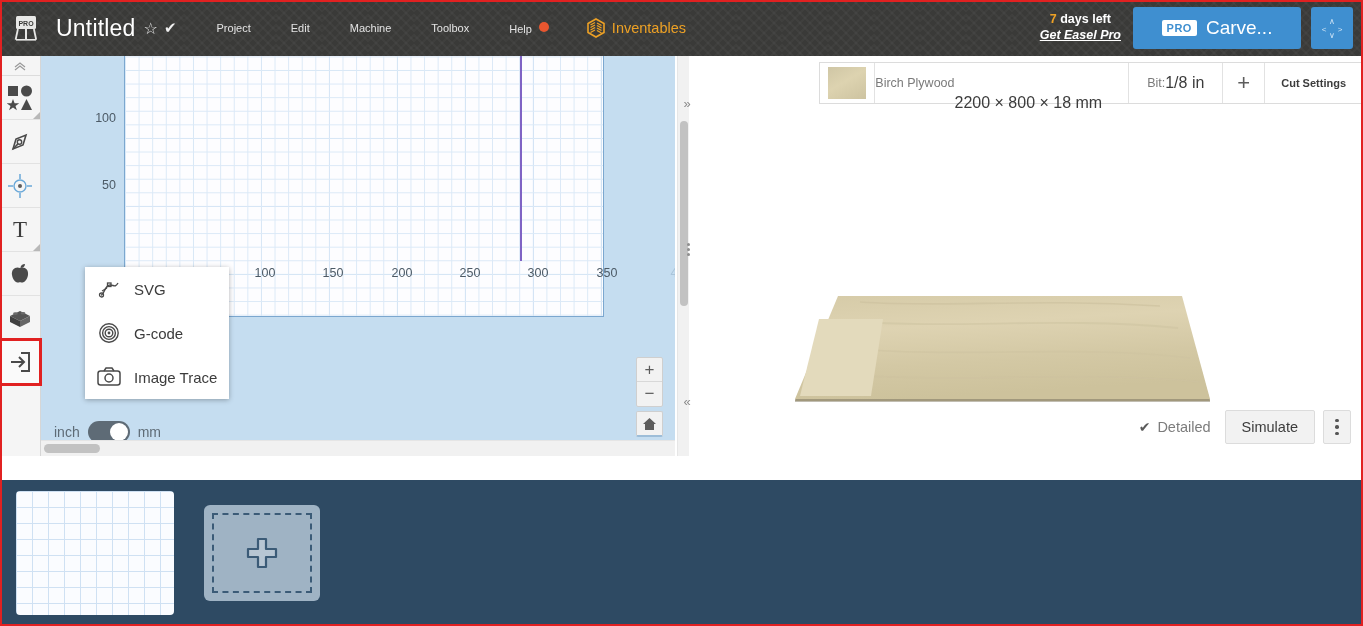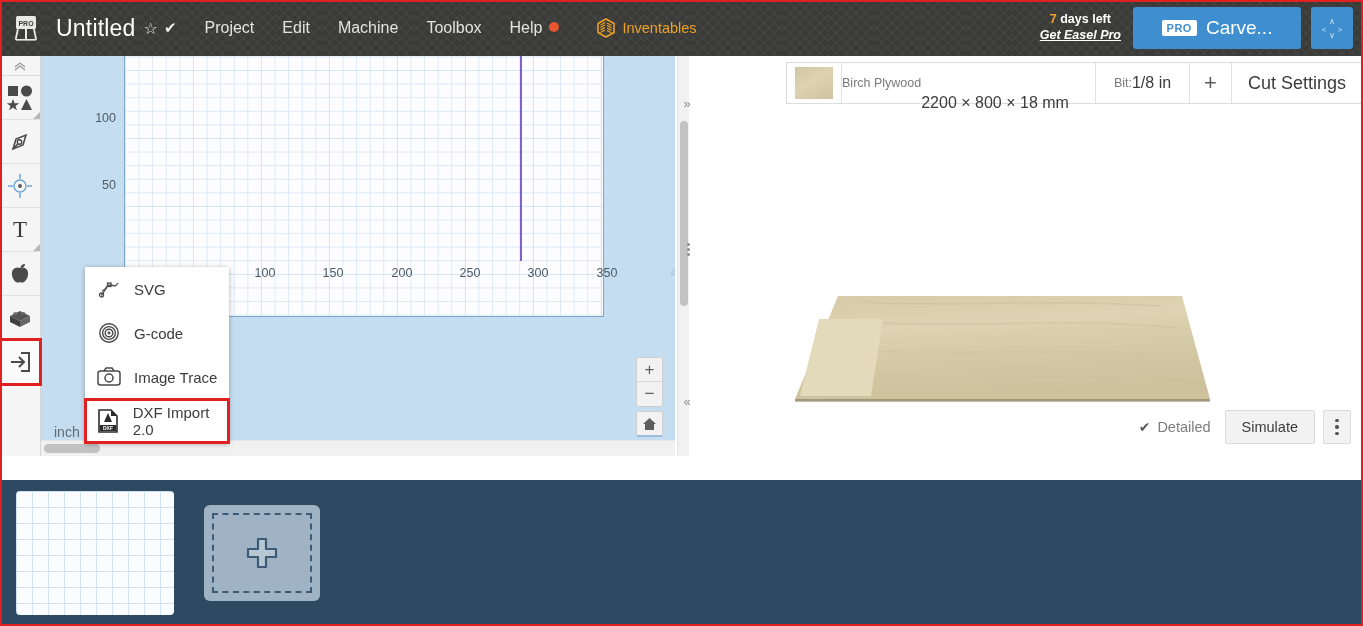--- a/index.html
+++ b/index.html
@@ -24,21 +24,21 @@
   .easel-logo {
     margin-left: 10px; width: 32px; height: 30px;
     display: flex; align-items: center; justify-content: center;
   }
   .proj-title {
     margin-left: 14px; color: #fff; font-size: 23px; letter-spacing: .2px;
   }
   .star-ic { margin-left: 8px; color:#e8e8e8; font-size: 16px; }
   .check-ic { margin-left: 6px; color:#f0f0f0; font-size: 15px; }
   .menu-item {
-    color: #e3e3e3; font-size: 16px; margin-left: 28px; cursor: default;
+    color: #e3e3e3; font-size: 11px; margin-left: 40px; cursor: default;
   }
   .help-dot {
     display:inline-block; width:10px; height:10px; border-radius:50%;
     background:#e8562f; margin-left:7px; vertical-align: 1px;
   }
   .inventables {
     margin-left: 30px; display:flex; align-items:center; color:#eda125; font-size:14.5px;padding-left:8px;
   }
   .inv-glyph { margin-right: 7px; display:flex; }
 
@@ -217,21 +217,21 @@
     display:block; width:38px; height:32px;
     background: linear-gradient(150deg,#cfc6a5,#ddd3b0 45%,#cdc3a0);
   }
   .mat-txt { padding-right:26px; text-align:center; line-height:1.15; }
   .mat-name { font-size:12.5px; color:#7a7a7a; }
   .mat-dim { font-size:16px; color:#3c3c3c;margin-top:40px; }
   .bit { padding:0 18px; text-align:center; line-height:1.15; }
   .bit-lbl { font-size:12.5px; color:#7a7a7a; }
   .bit-val { font-size:16px; color:#3c3c3c; }
   .plus-cell { padding:0 14px; font-size:22px; color:#5d5d5d; cursor:pointer; }
-  .cutset { padding:0 16px; font-size:18px; color:#3c3c3c; cursor:pointer; }
+  .cutset { padding:0 16px; font-size:11px; color:#3c3c3c; cursor:pointer;font-weight:bold; }
 
   .board-stage { position:absolute; left:0; top:60px; width:673px; height:300px; }
 
   .prev-ctrls {
     position:absolute; right:12px; bottom:12px; display:flex; align-items:center;
   }
   .detailed { display:flex; align-items:center; font-size:14.5px; color:#7c7c7c; cursor:pointer;}
   .detailed .ck { color:#5a5a5a; margin-right:7px; font-size:14px; }
   .sim-btn {
     margin-left:14px; padding:8px 16px; background:#f2f2f2; border:1px solid #dcdcdc;
@@ -470,32 +470,20 @@
       </div>
       <div class="dd-item">
         <span class="dd-ic">
           <svg width="24" height="20" viewBox="0 0 24 20">
             <rect x="1" y="4" width="22" height="14" rx="2.5" fill="none" stroke="#4a4a4a" stroke-width="1.5"></rect>
             <path d="M7 4 L9 1 L15 1 L17 4" fill="none" stroke="#4a4a4a" stroke-width="1.5"></path>
             <circle cx="12" cy="11" r="4" fill="none" stroke="#4a4a4a" stroke-width="1.5"></circle>
           </svg>
         </span>
         <span>Image Trace</span>
-      </div>
-      <div class="dd-item sel">
-        <span class="dd-ic">
-          <svg width="22" height="24" viewBox="0 0 22 24">
-            <path d="M2 1 L14 1 L20 7 L20 23 L2 23 Z" fill="#fff" stroke="#2c2c2c" stroke-width="1.6"></path>
-            <path d="M14 1 L14 7 L20 7" fill="#2c2c2c"></path>
-            <path d="M11 4 L15 13 L7 13 Z" fill="#2c2c2c"></path>
-            <rect x="3" y="16" width="16" height="6" fill="#2c2c2c"></rect>
-            <text x="11" y="21" font-size="5" fill="#fff" text-anchor="middle" font-family="Liberation Sans, sans-serif" font-weight="bold">DXF</text>
-          </svg>
-        </span>
-        <span>DXF Import 2.0</span>
       </div>
     </div>
   </div>
 
   <div class="hscroll">
     <div class="thumb"></div>
   </div>
   <div class="vscroll">
     <div class="thumb"></div>
   </div>

